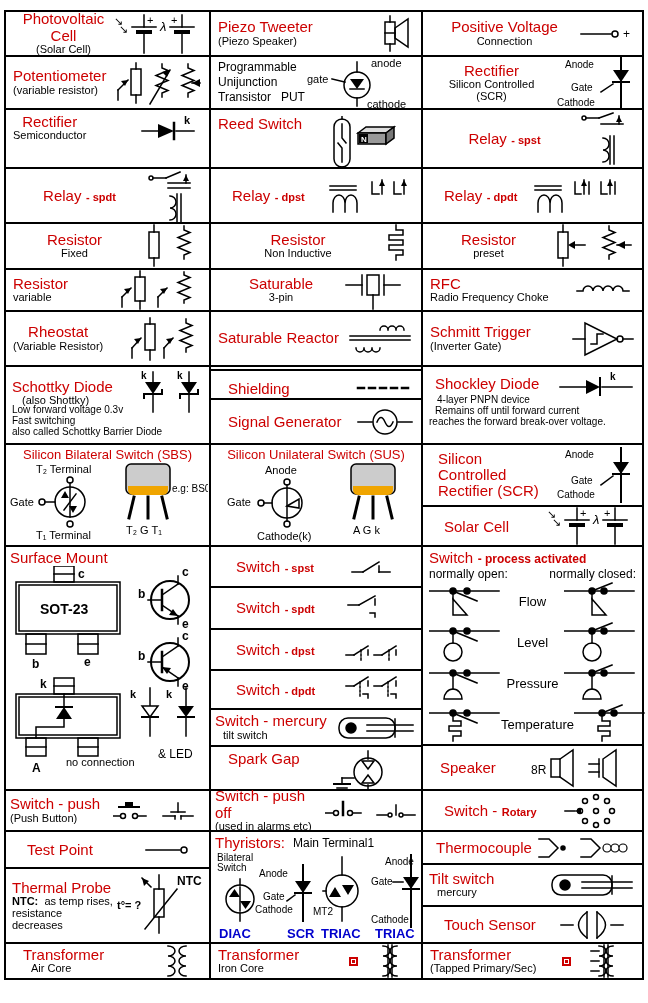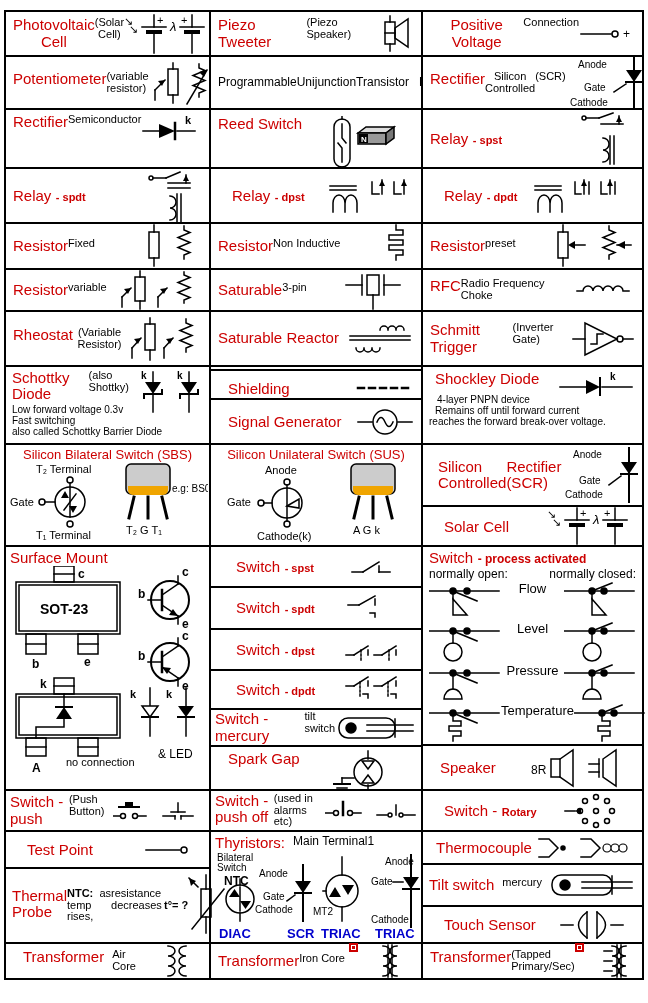--- a/index.html
+++ b/index.html
@@ -1,33 +1,33 @@
 <!DOCTYPE html>
 <html><head>
 <meta charset="utf-8">
 <style>
   html,body{margin:0;padding:0;background:#fff}
   body{font-family:"Liberation Sans",sans-serif;color:#000}
   #board{position:relative;width:648px;height:1003px;background:#fff;overflow:hidden}
   .cell{position:absolute;box-sizing:border-box;border:2px solid #000;background:#fff}
   .in{width:100%;height:100%;display:flex;align-items:center;justify-content:space-between;padding:1px 7px;box-sizing:border-box}
   .col{flex-direction:column;align-items:stretch;justify-content:flex-start}
-  .tb{display:flex;flex-direction:row;line-height:1.08;text-align:center}
+  .tb{display:flex;flex-direction:column;line-height:1.08;text-align:center}
   .lft{text-align:left}
   .t{color:#cc0000;font-size:15px}
   .t14{color:#cc0000;font-size:13px}
   .ts{color:#cc0000;font-size:11px;font-weight:bold}
   .s{color:#000;font-size:11px}
   .s2{color:#000;font-size:10px}
   .b{font-weight:bold}
   svg.sym{stroke:#000;fill:none;stroke-width:1.5;stroke-linecap:square;flex:none}
   svg.sym text{stroke:none;fill:#000;font-family:"Liberation Sans",sans-serif}
   svg.sym text.bl{fill:#0000cc;font-weight:bold}
   svg.sym text.wn{fill:#ffffff;font-weight:bold}
-  .row{display:flex;align-items:flex-start;justify-content:space-between}
+  .row{display:flex;align-items:center;justify-content:space-between}
   .redsq{display:inline-block;width:9px;height:9px;border:2px solid #cc0000;box-sizing:border-box;position:relative;flex:none}
   .redsq:before{content:"";position:absolute;left:1px;top:1px;width:3px;height:3px;background:#cc0000}
 </style>
 </head>
 <body>
 
 <div id="board">
 
   <div class="cell" style="left:4px;top:10px;width:207px;height:47px">
     <div class="in">

